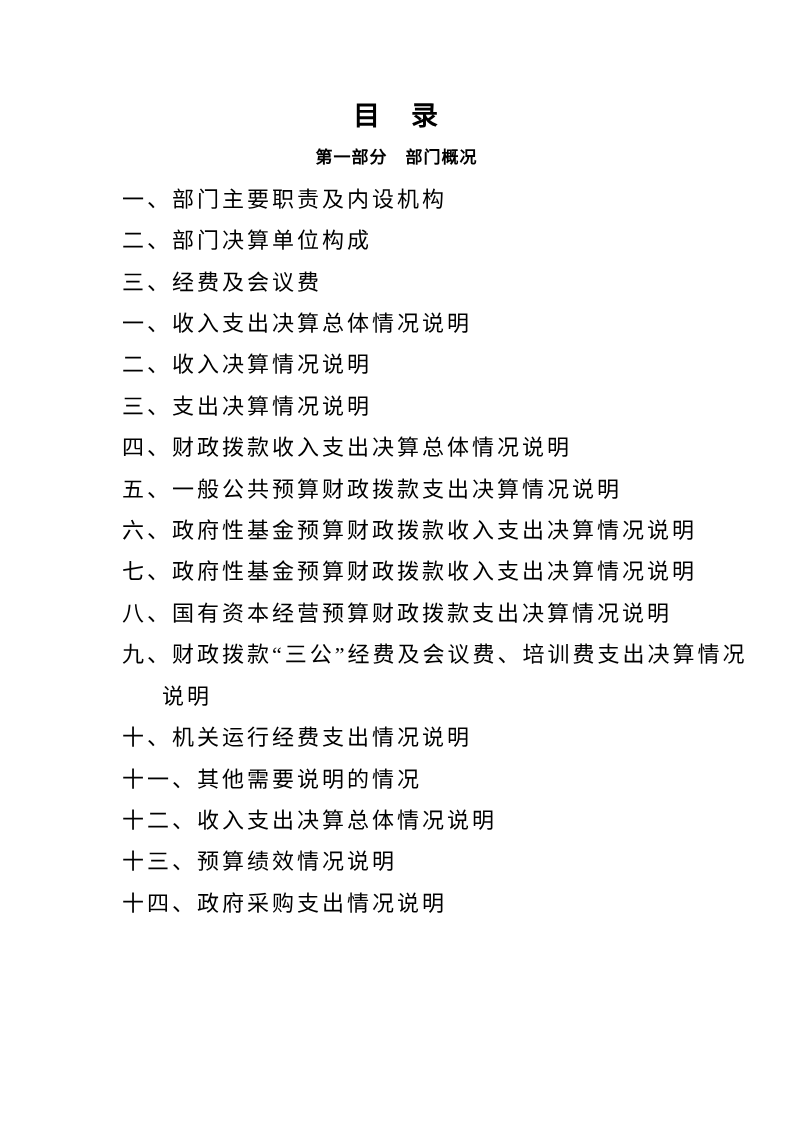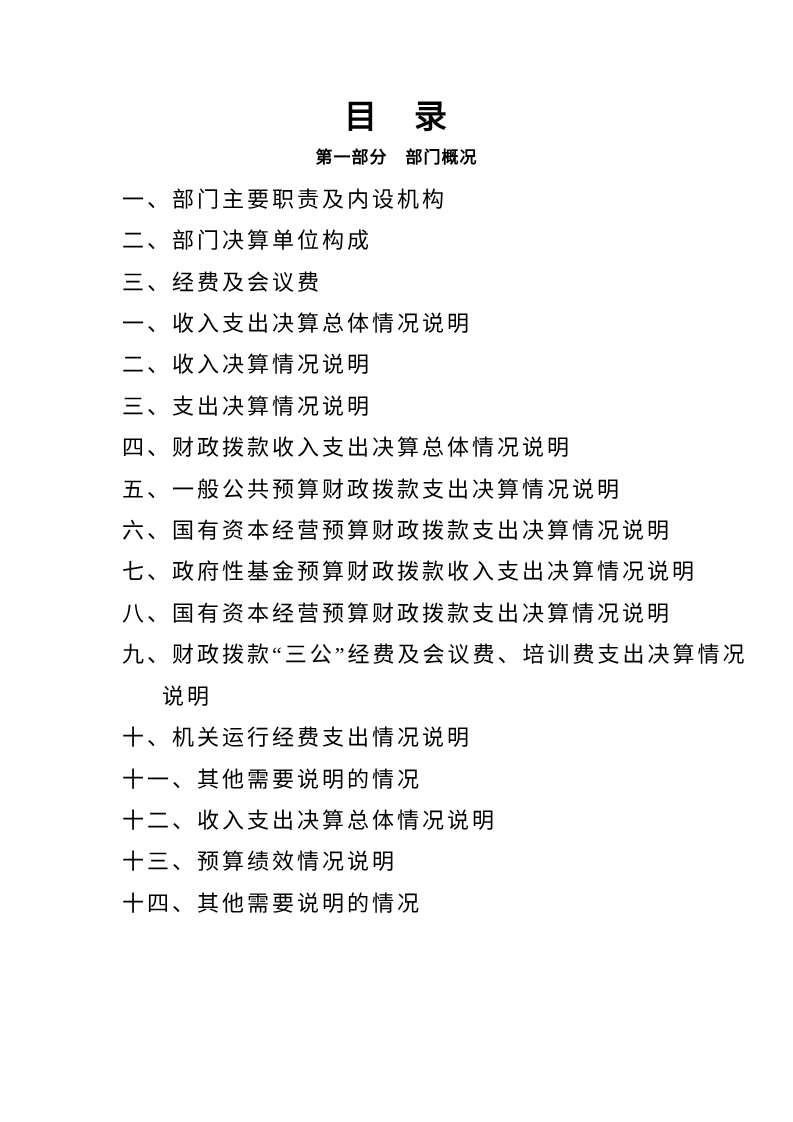--- a/index.html
+++ b/index.html
@@ -18,21 +18,21 @@
     background: #ffffff;
     padding-top: 96px;
     overflow: hidden;
   }
   .row {
     line-height: 41.4px;
     white-space: pre;
   }
   .doc-title {
     font-family: "Liberation Sans", sans-serif;
-    font-size: 33px;
+    font-size: 27px;
     font-weight: bold;
     text-align: center;
     letter-spacing: 2px;
   }
   .section-heading {
     font-family: "Liberation Serif", serif;
     font-size: 17px;
     font-weight: bold;
     text-align: center;
     letter-spacing: 1px;
@@ -63,25 +63,25 @@
       </div>
   </section>
 
   <section>
     <div>
         <p class="row toc-item"><span class="toc-line">一、收入支出决算总体情况说明</span></p>
         <p class="row toc-item"><span class="toc-line">二、收入决算情况说明</span></p>
         <p class="row toc-item"><span class="toc-line">三、支出决算情况说明</span></p>
         <p class="row toc-item"><span class="toc-line">四、财政拨款收入支出决算总体情况说明</span></p>
         <p class="row toc-item"><span class="toc-line">五、一般公共预算财政拨款支出决算情况说明</span></p>
-        <p class="row toc-item"><span class="toc-line">六、国有资本经营预算财政拨款支出决算情况说明</span></p>
+        <p class="row toc-item"><span class="toc-line">六、政府性基金预算财政拨款收入支出决算情况说明</span></p>
         <p class="row toc-item"><span class="toc-line">七、政府性基金预算财政拨款收入支出决算情况说明</span></p>
         <p class="row toc-item"><span class="toc-line">八、国有资本经营预算财政拨款支出决算情况说明</span></p>
         <p class="row toc-item"><span class="toc-line">九、财政拨款“三公”经费及会议费、培训费支出决算情况</span><span class="toc-line continuation">说明</span></p>
         <p class="row toc-item"><span class="toc-line">十、机关运行经费支出情况说明</span></p>
         <p class="row toc-item"><span class="toc-line">十一、其他需要说明的情况</span></p>
         <p class="row toc-item"><span class="toc-line">十二、收入支出决算总体情况说明</span></p>
         <p class="row toc-item"><span class="toc-line">十三、预算绩效情况说明</span></p>
-        <p class="row toc-item"><span class="toc-line">十四、其他需要说明的情况</span></p>
+        <p class="row toc-item"><span class="toc-line">十四、政府采购支出情况说明</span></p>
       </div>
   </section>
 
 </div>
 
 </body></html>

